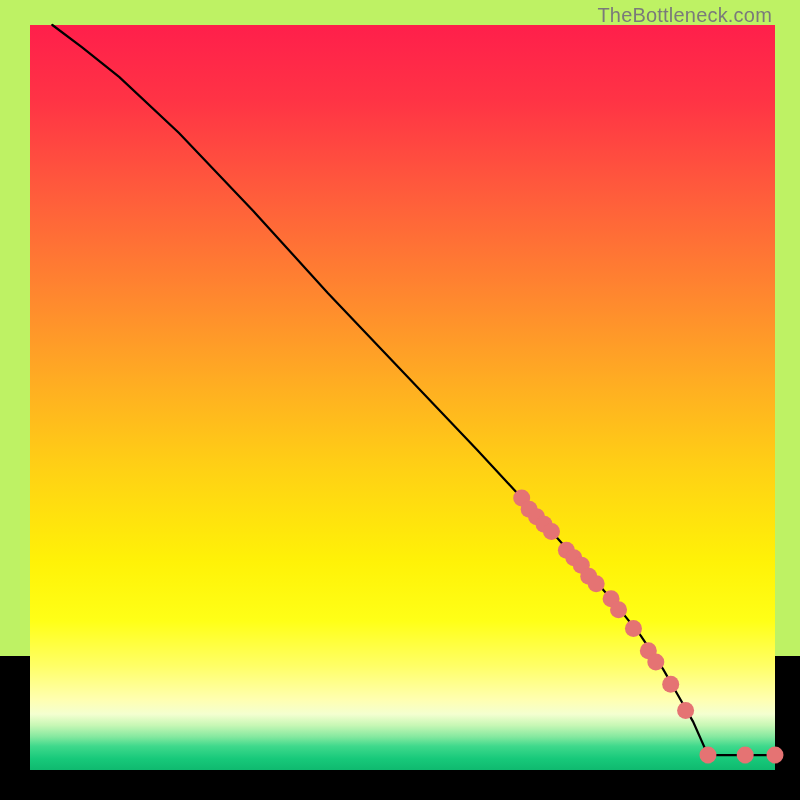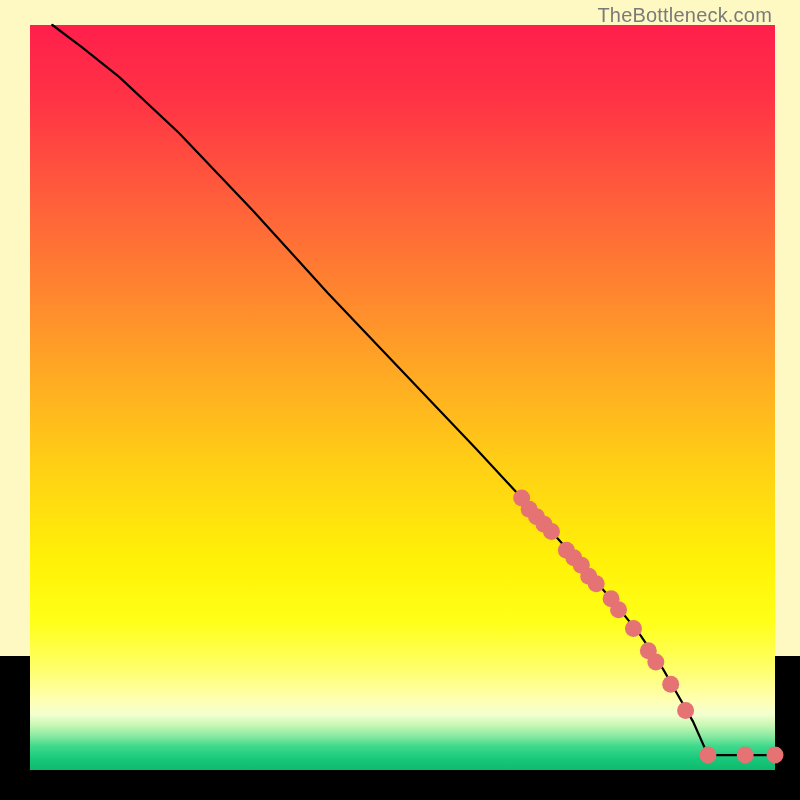--- a/index.html
+++ b/index.html
@@ -10,21 +10,21 @@
     background: #000;
     overflow: hidden;
     font-family: Arial, Helvetica, sans-serif;
   }
   .frame {
     position: absolute;
     left: 0;
     top: 0;
     width: 800px;
     height: 656px;
-    background: #fef9c3;
+    background: #bef264;
   }
   .plot {
     position: absolute;
     left: 30px;
     top: 25px;
     width: 745px;
     height: 745px;
   }
   .gradient {
     position: absolute;

